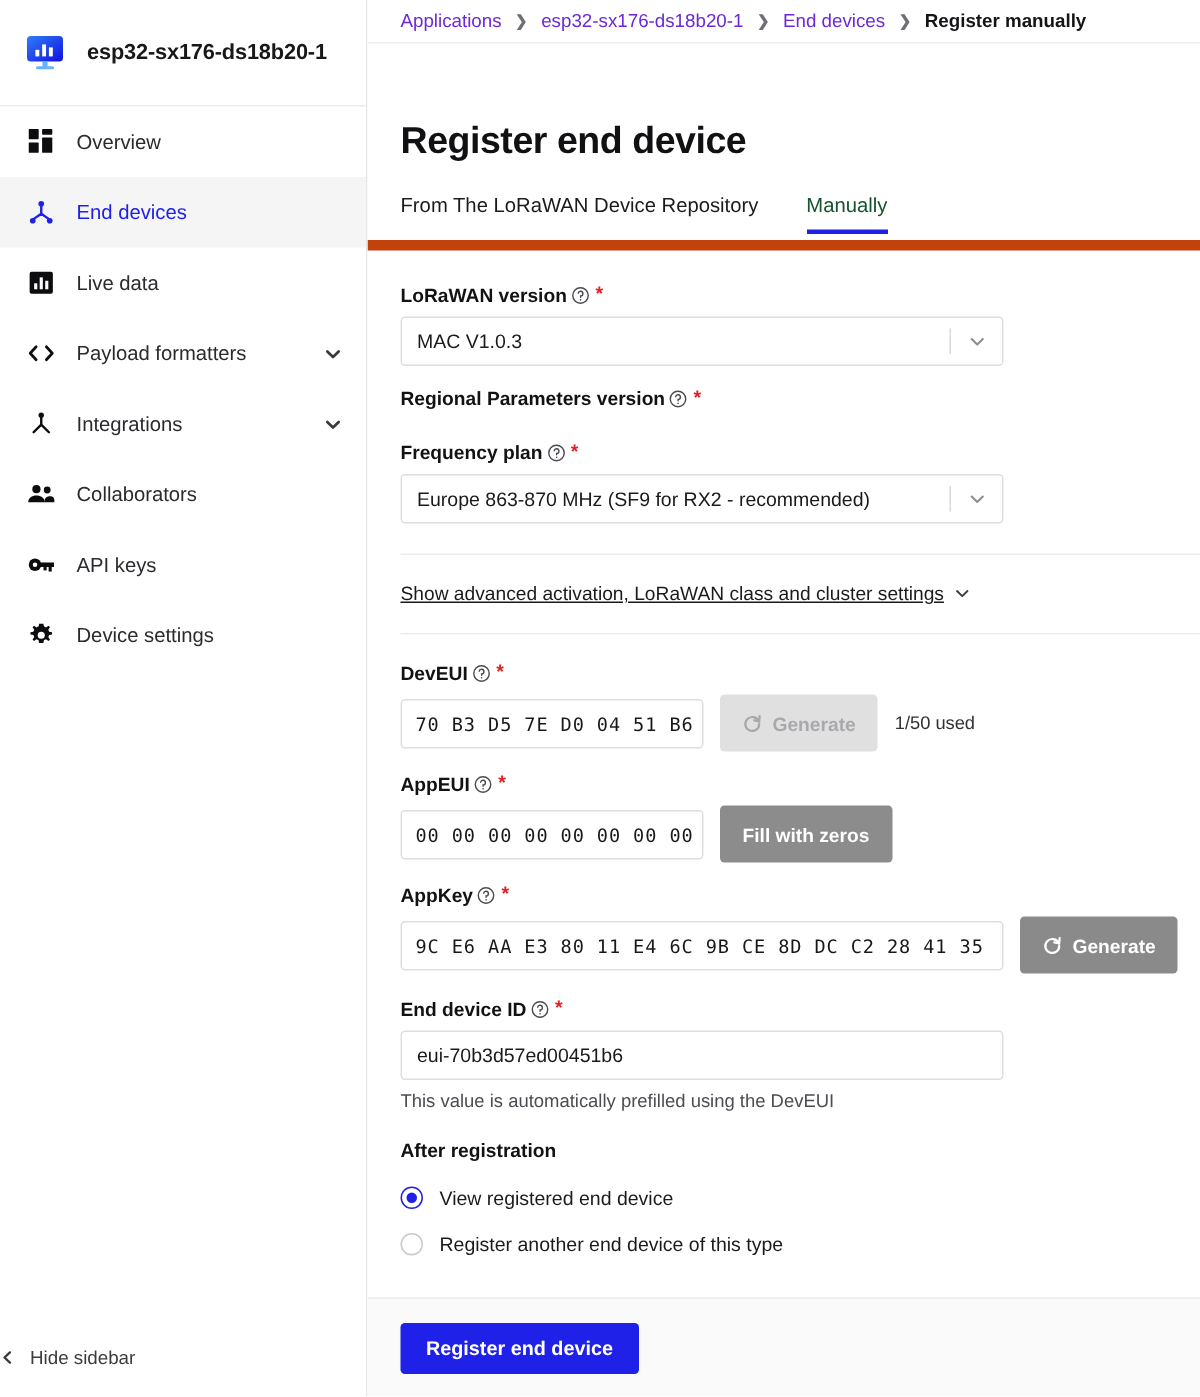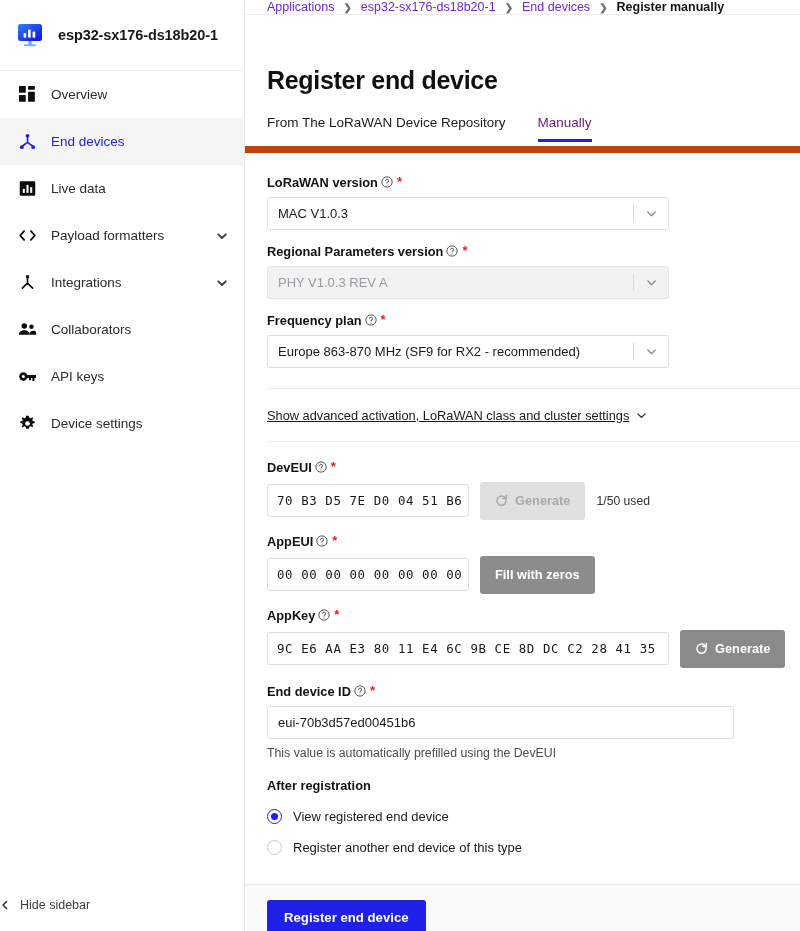--- a/index.html
+++ b/index.html
@@ -141,21 +141,21 @@
   }
   .tab {
     font-size: 13.5px;
     color: #1b1b1e;
     padding: 0 16px 11px 0;
     cursor: pointer;
     position: relative;
     white-space: nowrap;
   }
   .tab + .tab { padding-left: 16px; }
-  .tab.active { color: #701a75; }
+  .tab.active { color: #14532d; }
   .tab.active:after {
     content: "";
     position: absolute;
     left: 16px; right: 16px; bottom: -1px;
     height: 3px;
     background: #1f21e8;
   }
 
   .form {
     padding: 22px 0 0 22px;
@@ -253,21 +253,21 @@
     white-space: nowrap;
   }
   .btn-grey { background: #8c8c8c; color: #ffffff; align-items: center; }
   .btn-grey-dark { background: #8a8a8a; color: #ffffff; }
   .btn-disabled { background: #e0e0e0; color: #a9a9ad; cursor: default; }
   .btn .refresh { width: 13px; height: 13px; display: inline-flex; }
 
   .used-text { font-size: 12.2px; color: #313135; white-space: nowrap; }
 
   .textinput {
-    width: 467px;
+    width: 402px;
     height: 33px;
     border: 1px solid #dededf;
     border-radius: 3px;
     background: #fff;
     display: flex;
     align-items: center;
     padding: 0 10px;
     font-size: 13px;
     color: #1a1a1d;
     cursor: text;
@@ -530,29 +530,20 @@
             <span>Regional Parameters version</span>
             <span class="qmark">
               <svg viewBox="0 0 14 14" width="12" height="12" fill="none" stroke="currentColor" stroke-width="1.1">
                   <circle cx="7" cy="7" r="6"></circle>
                   <path d="M5.2 5.2 a1.85 1.85 0 1 1 1.9 2.2 v0.9" stroke-linecap="round"></path>
                   <circle cx="7.05" cy="10.4" r="0.62" fill="currentColor" stroke="none"></circle>
                 </svg>
             </span>
             <span class="req">*</span>
           </div>
-          <div class="select disabled">
-            <span class="sel-val">PHY V1.0.3 REV A</span>
-            <span class="sel-div"></span>
-            <span class="sel-arrow">
-              <svg viewBox="0 0 14 14" width="13" height="13" fill="none" stroke="currentColor" stroke-width="1.5" stroke-linecap="round" stroke-linejoin="round">
-                  <path d="M3 5.4 L7 9.3 L11 5.4"></path>
-                </svg>
-            </span>
-          </div>
         </div>
 
         <div class="sp-14"></div>
 
         <div class="field">
           <div class="flabel">
             <span>Frequency plan</span>
             <span class="qmark">
               <svg viewBox="0 0 14 14" width="12" height="12" fill="none" stroke="currentColor" stroke-width="1.1">
                   <circle cx="7" cy="7" r="6"></circle>

